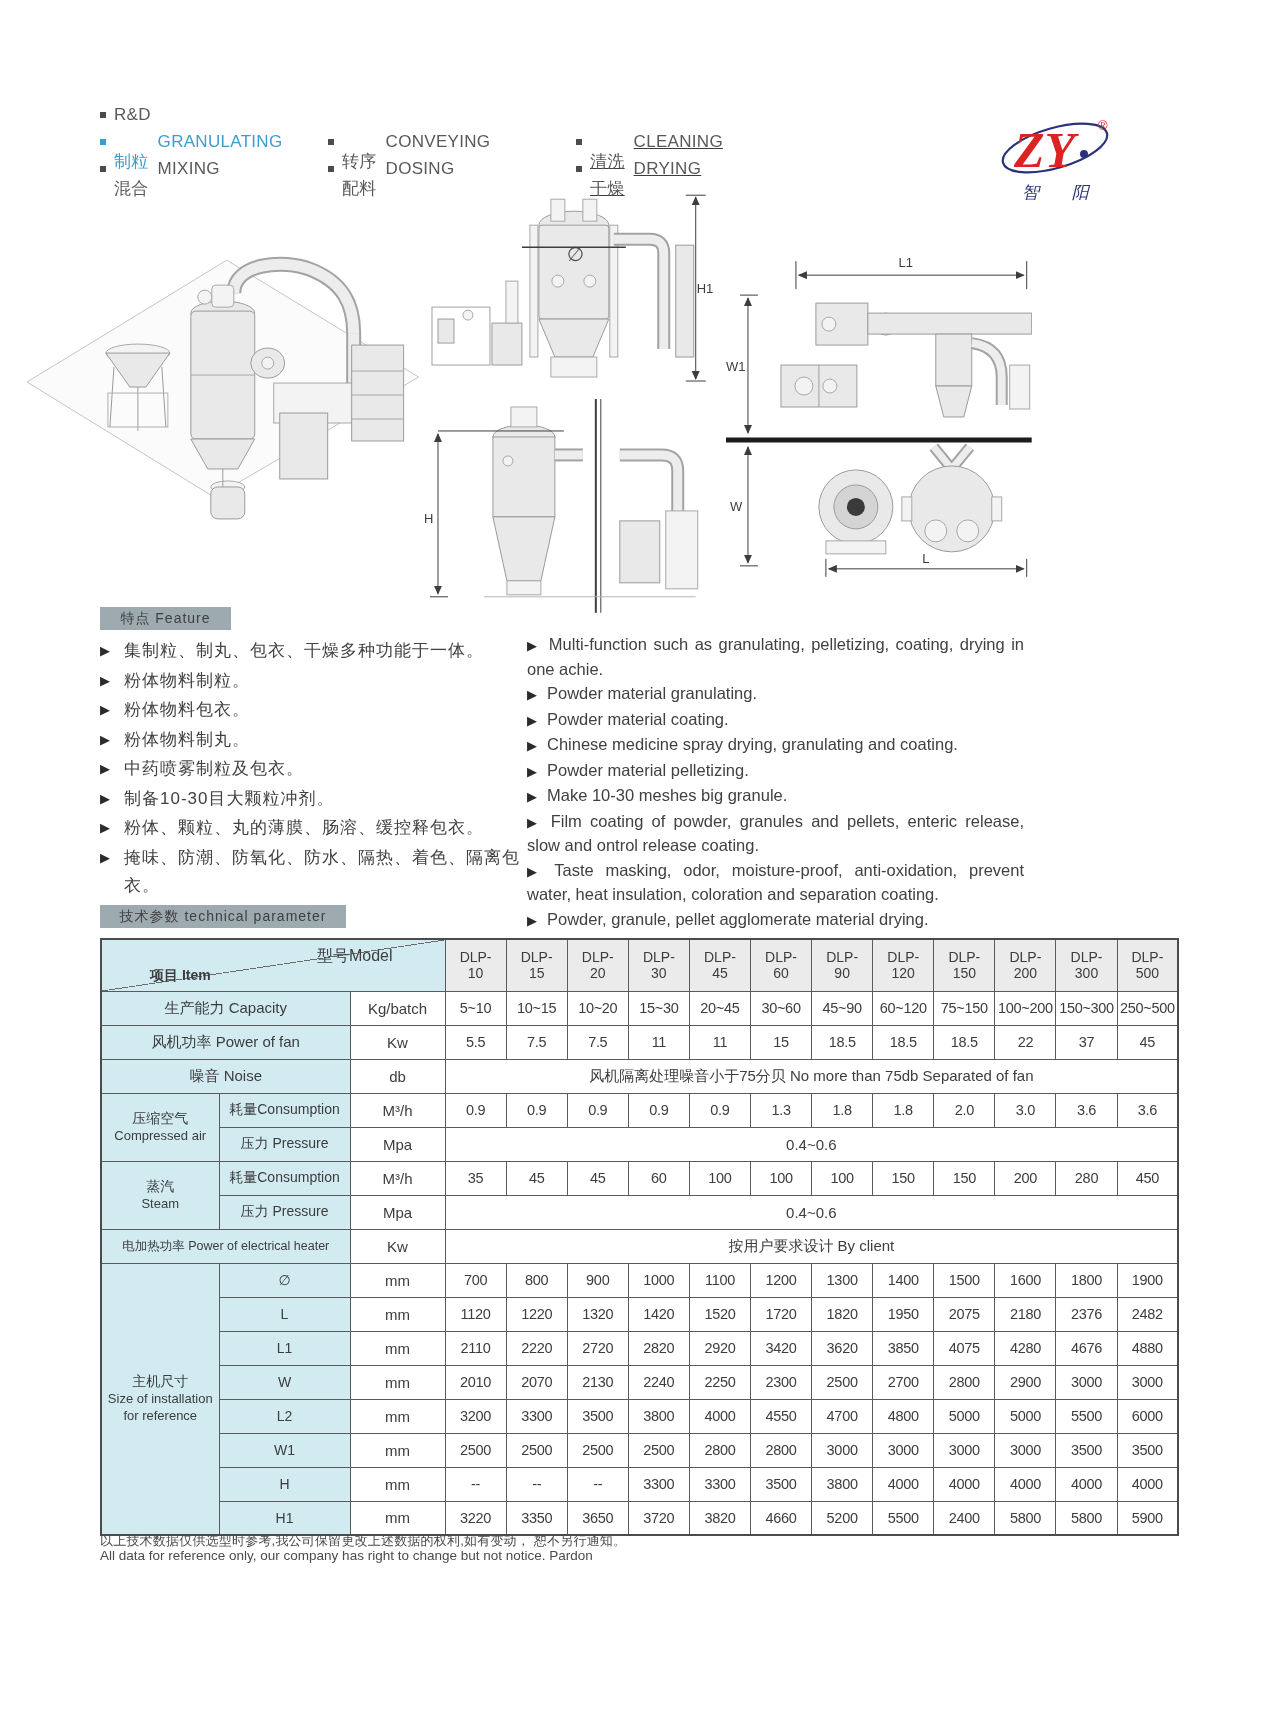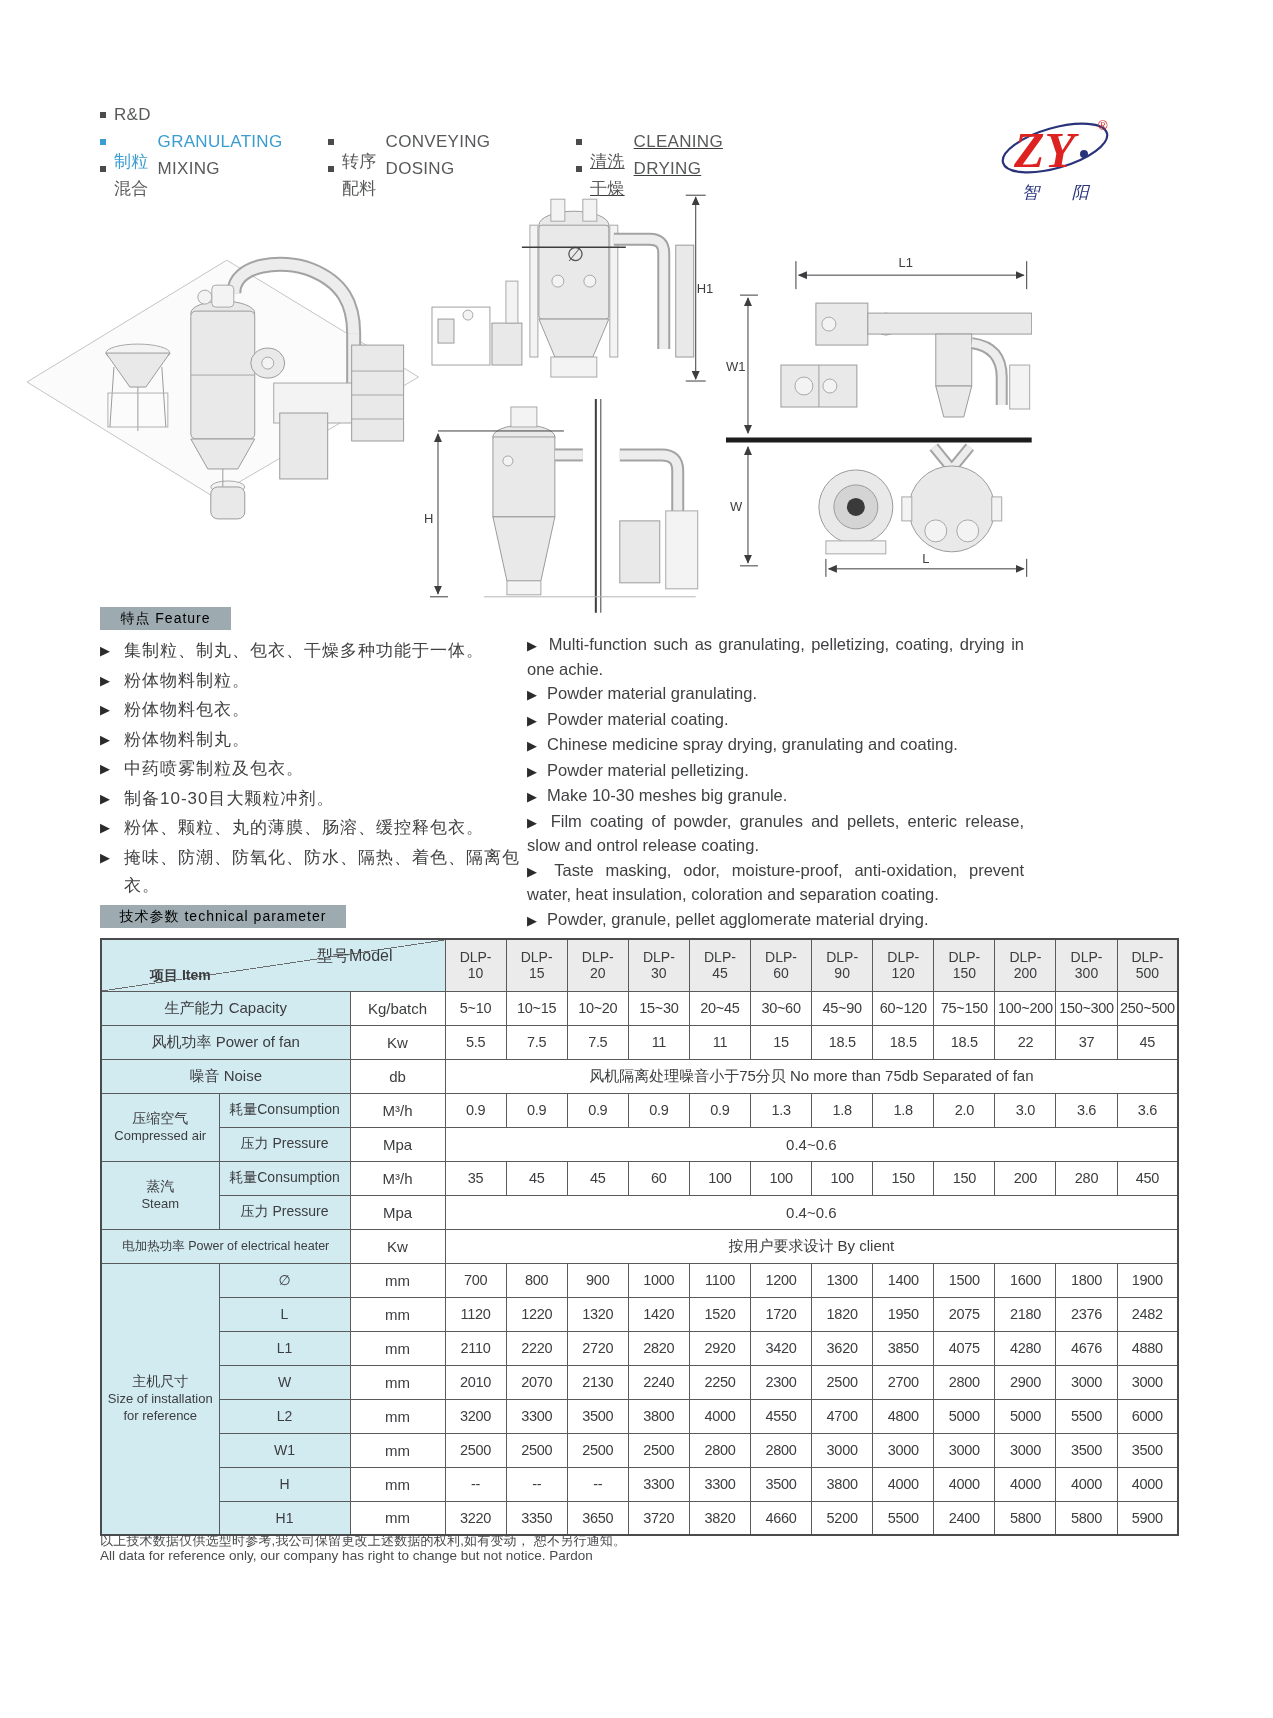--- a/index.html
+++ b/index.html
@@ -34,21 +34,21 @@
   .d-right{margin-top:62px;margin-left:8px;}
   .dimtxt{font-size:13px;fill:#3c3d3f;font-family:"Liberation Sans","DejaVu Sans",sans-serif;}
   .mk{fill:#3c3d3f;}
   .pipe-o{stroke:#a3a3a3;fill:none;}
   .pipe-i{stroke:#ededed;fill:none;}
   .mach{fill:#e9e9e9;stroke:#9b9b9b;stroke-width:1;}
   .mach2{fill:#f3f3f3;stroke:#a8a8a8;stroke-width:1;}
   .dim{stroke:#3c3d3f;stroke-width:1;}
 
   
-  .sec-head{position:absolute;background:var(--section-bg);color:#000000;font-size:14px;
+  .sec-head{position:absolute;background:var(--section-bg);color:#404040;font-size:14px;
     display:flex;align-items:center;justify-content:center;letter-spacing:1px;}
   .sec-feature{left:100px;top:607px;width:131px;height:23px;}
   .sec-params{left:100px;top:905px;width:246px;height:23px;}
 
   
   .feat-zh{position:absolute;left:100px;top:637px;width:425px;}
   .feat-zh .fi{display:flex;align-items:baseline;font-size:17px;line-height:28.5px;color:#404143;letter-spacing:1px;}
   .feat-zh .tri{font-size:13px;margin-right:13px;color:#2b2b2b;flex:0 0 auto;transform:translateY(-1px);}
   .feat-en{position:absolute;left:527px;top:633px;width:497px;}
   .feat-en .fi{font-size:16.5px;line-height:23.5px;color:#404143;text-align:justify;margin-bottom:1px;}

